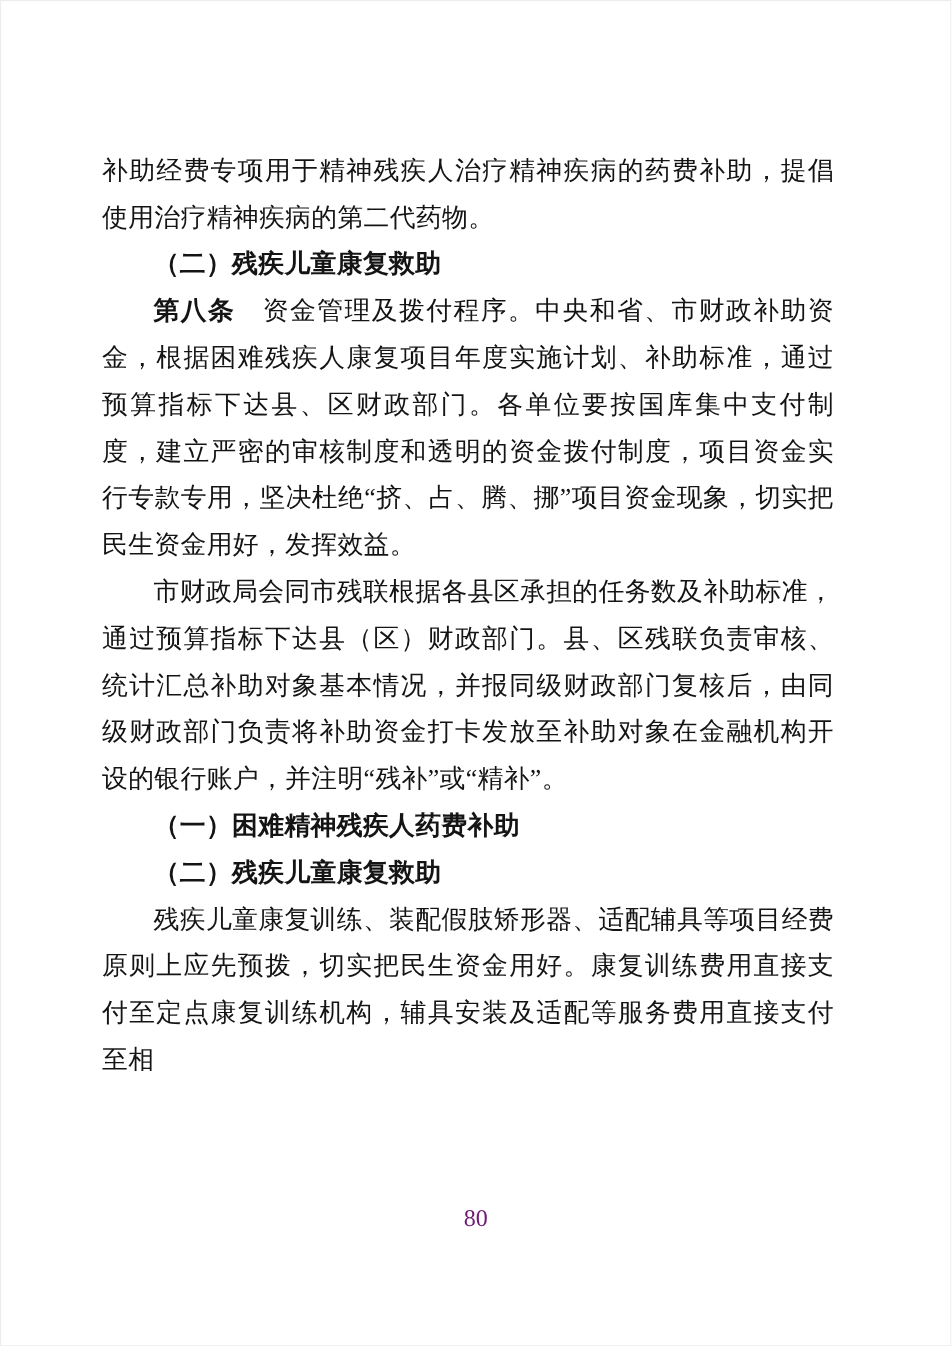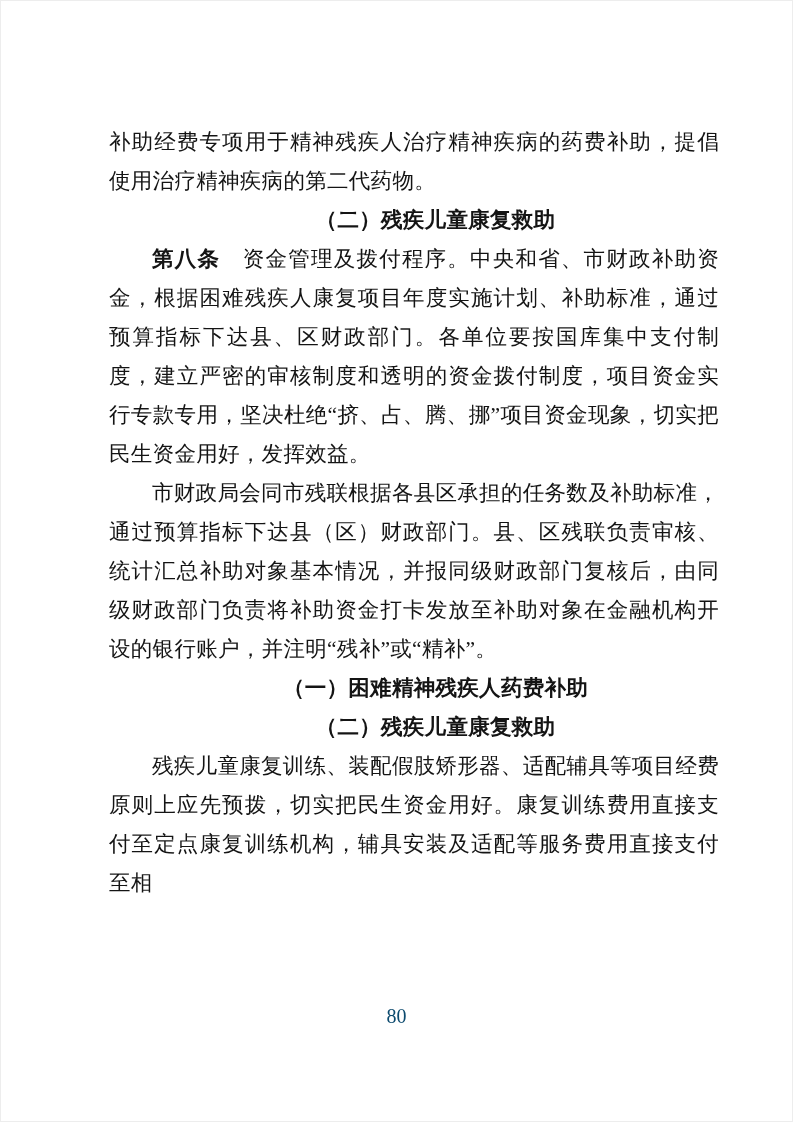--- a/index.html
+++ b/index.html
@@ -13,53 +13,53 @@
     height: 1122px;
     background: #ffffff;
     overflow: hidden;
     box-sizing: border-box;
     border: 1px solid #ededed;
     font-family: "Liberation Serif", "DejaVu Serif", serif;
     color: #141414;
   }
   .content {
     position: absolute;
-    left: 108px;
+    left: 84px;
     top: 122px;
     width: 610px;
   }
   .para {
     margin: 0;
     padding: 0;
     font-size: 21.5px;
     line-height: 39px;
     text-align: justify;
     text-justify: inter-ideograph;
     letter-spacing: 0.3px;
   }
   .para.indent {
     text-indent: 2em;
   }
   .para.heading {
     font-weight: bold;
-    text-align: center;
+    text-align: left;
     font-family: Liberation Serif, serif;
   }
   .para b {
     font-weight: bold;
   }
   .page-number {
     position: absolute;
     left: 0;
     top: 1002px;
     width: 100%;
     text-align: center;
     font-size: 20px;
     line-height: 26px;
-    color: #0c4a6e;
+    color: #701a75;
     font-family: "Liberation Serif", "DejaVu Serif", serif;
   }
 </style>
 </head>
 <body>
 
 <div class="page">
   <div class="content">
       <p class="para body"><span>补助经费专项用于精神残疾人治疗精神疾病的药费补助，提倡使用治疗精神疾病的第二代药物。</span></p>
       <p class="para heading indent"><b>（二）残疾儿童康复救助</b></p>

